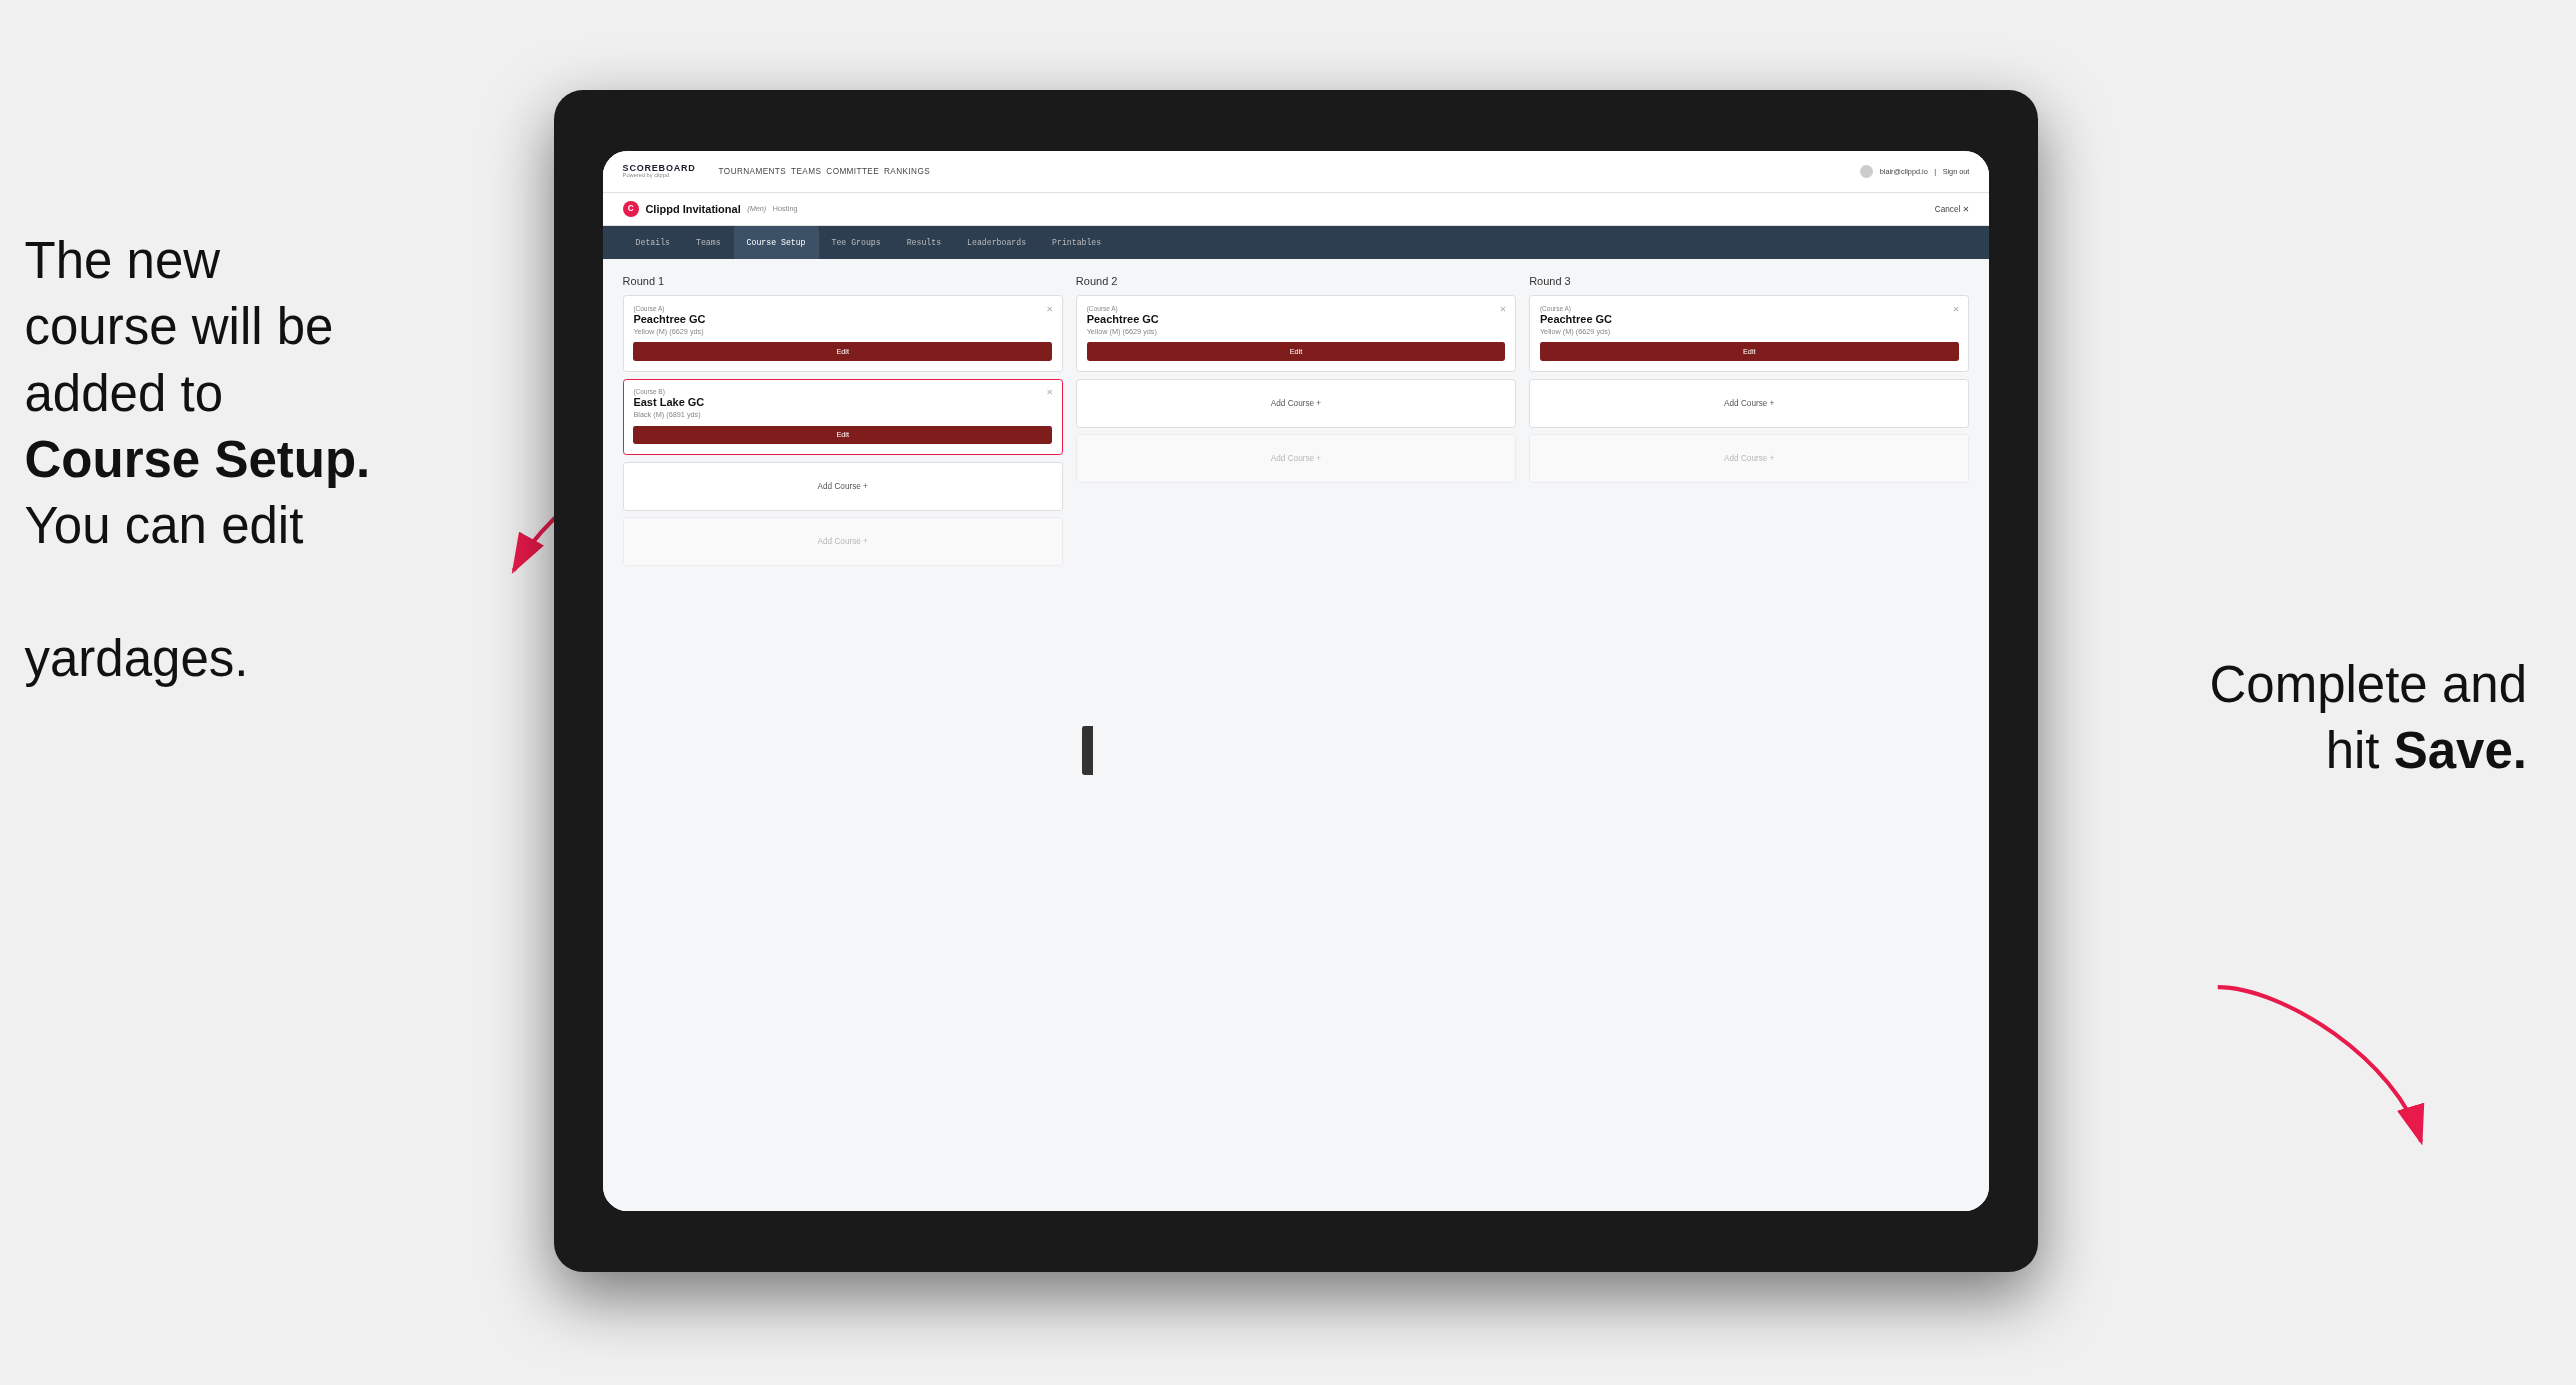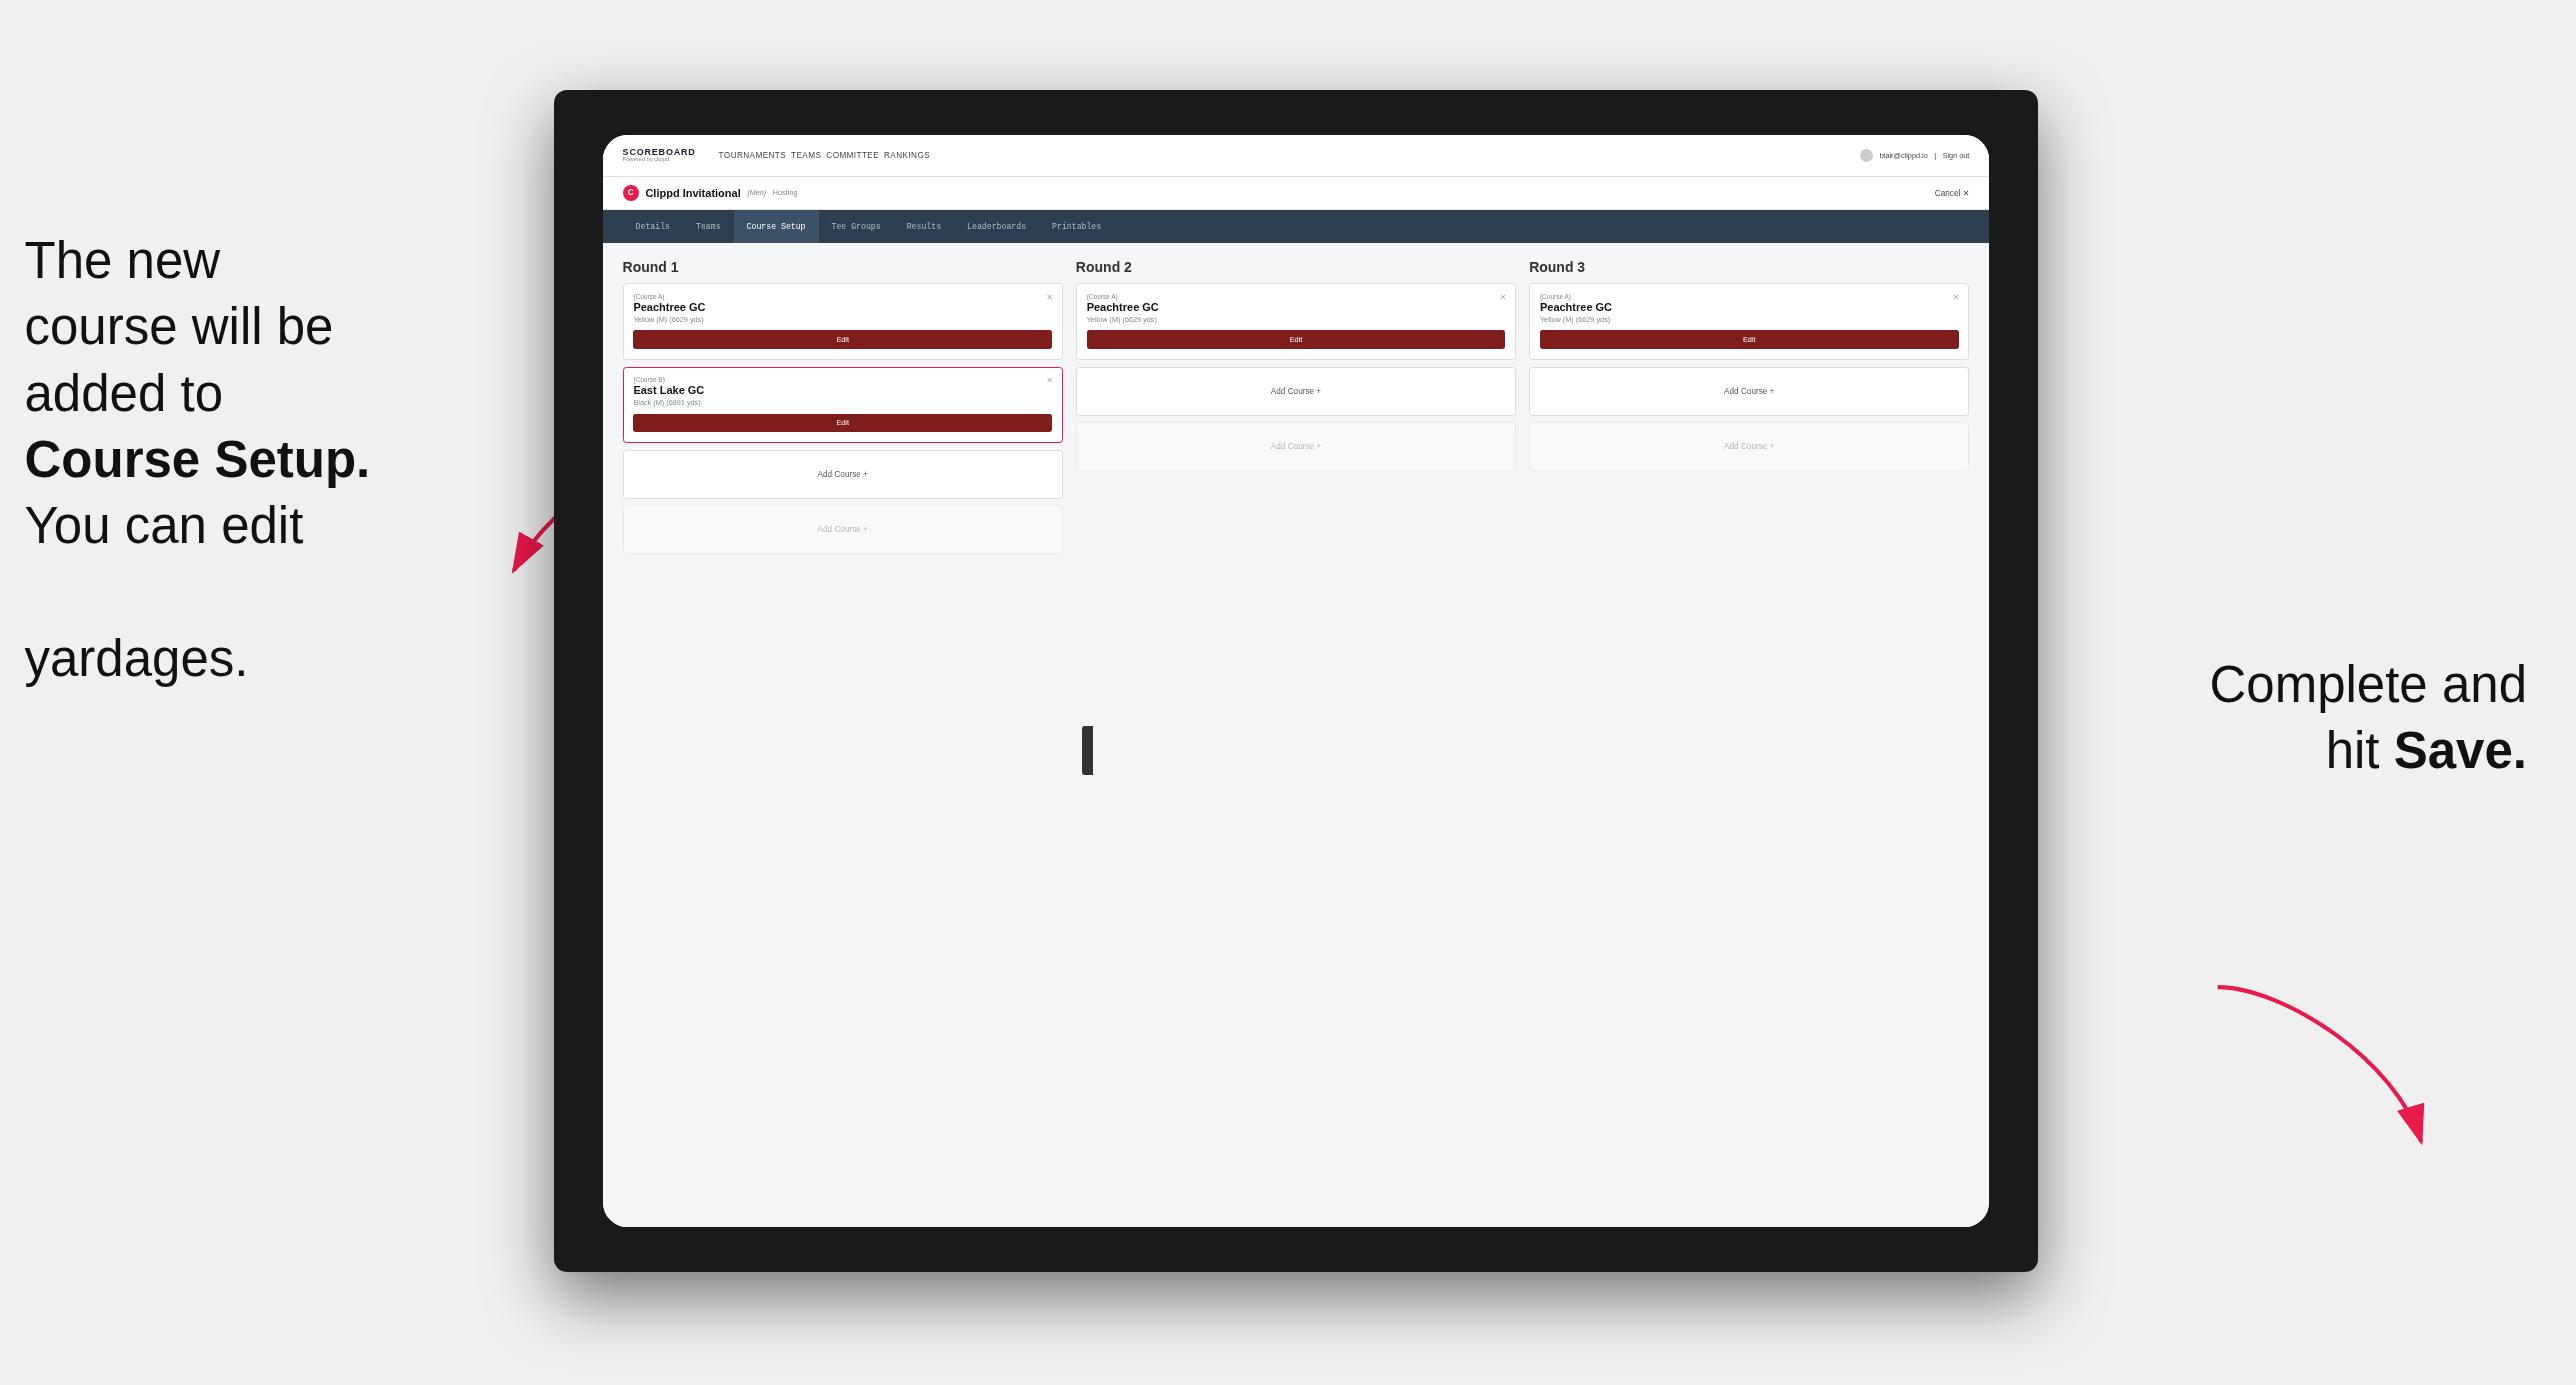--- a/index.html
+++ b/index.html
@@ -38,23 +38,23 @@
     .right-annotation strong { font-weight: 900; }
 
     
     .tablet {
       position: absolute;
       left: 554px;
       top: 90px;
       width: 1484px;
       height: 1182px;
       background: #1a1a1a;
-      border-radius: 13px;
+      border-radius: 29px;
       box-shadow: 0 24.5px 65px rgba(0,0,0,0.5);
-      padding: 45px 49px;
+      padding: 61px 49px;
     }
 
     .tablet-screen {
       width: 100%;
       height: 100%;
       background: #fff;
       border-radius: 24.5px;
       overflow: hidden;
       display: flex;
       flex-direction: column;
@@ -222,22 +222,22 @@
       gap: 13px;
     }
 
     .round-column {
       display: flex;
       flex-direction: column;
       gap: 0;
     }
 
     .round-label {
-      font-size: 14px;
-      font-weight: 700;
+      font-size: 11px;
+      font-weight: 400;
       color: #333;
       margin-bottom: 8.2px;
     }
 
     
     .course-card {
       background: #fff;
       border: 0.8px solid #ddd;
       border-radius: 3.3px;
       padding: 8.2px 9.8px 9.8px;

